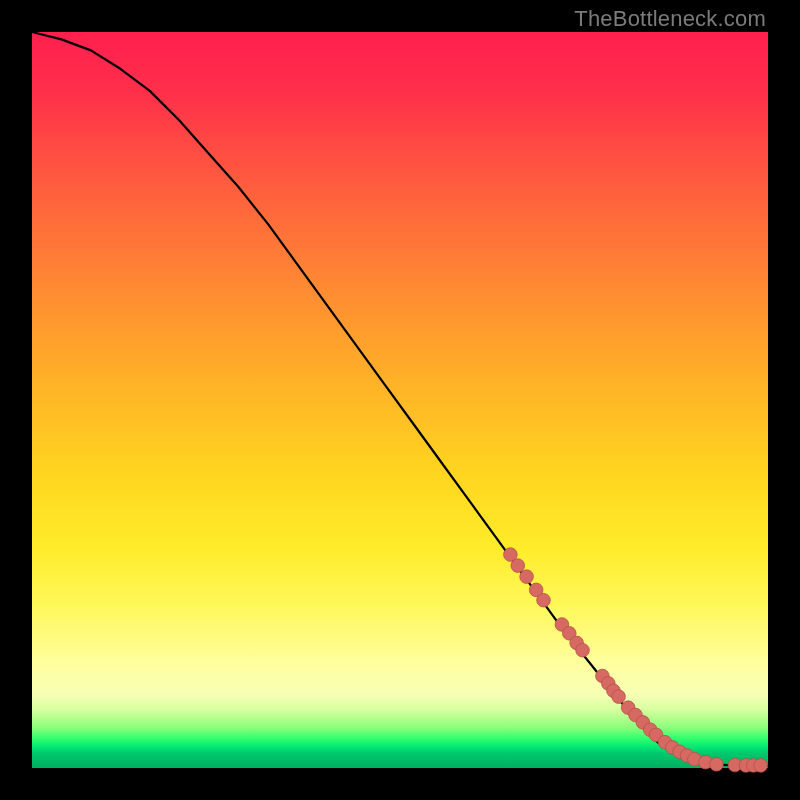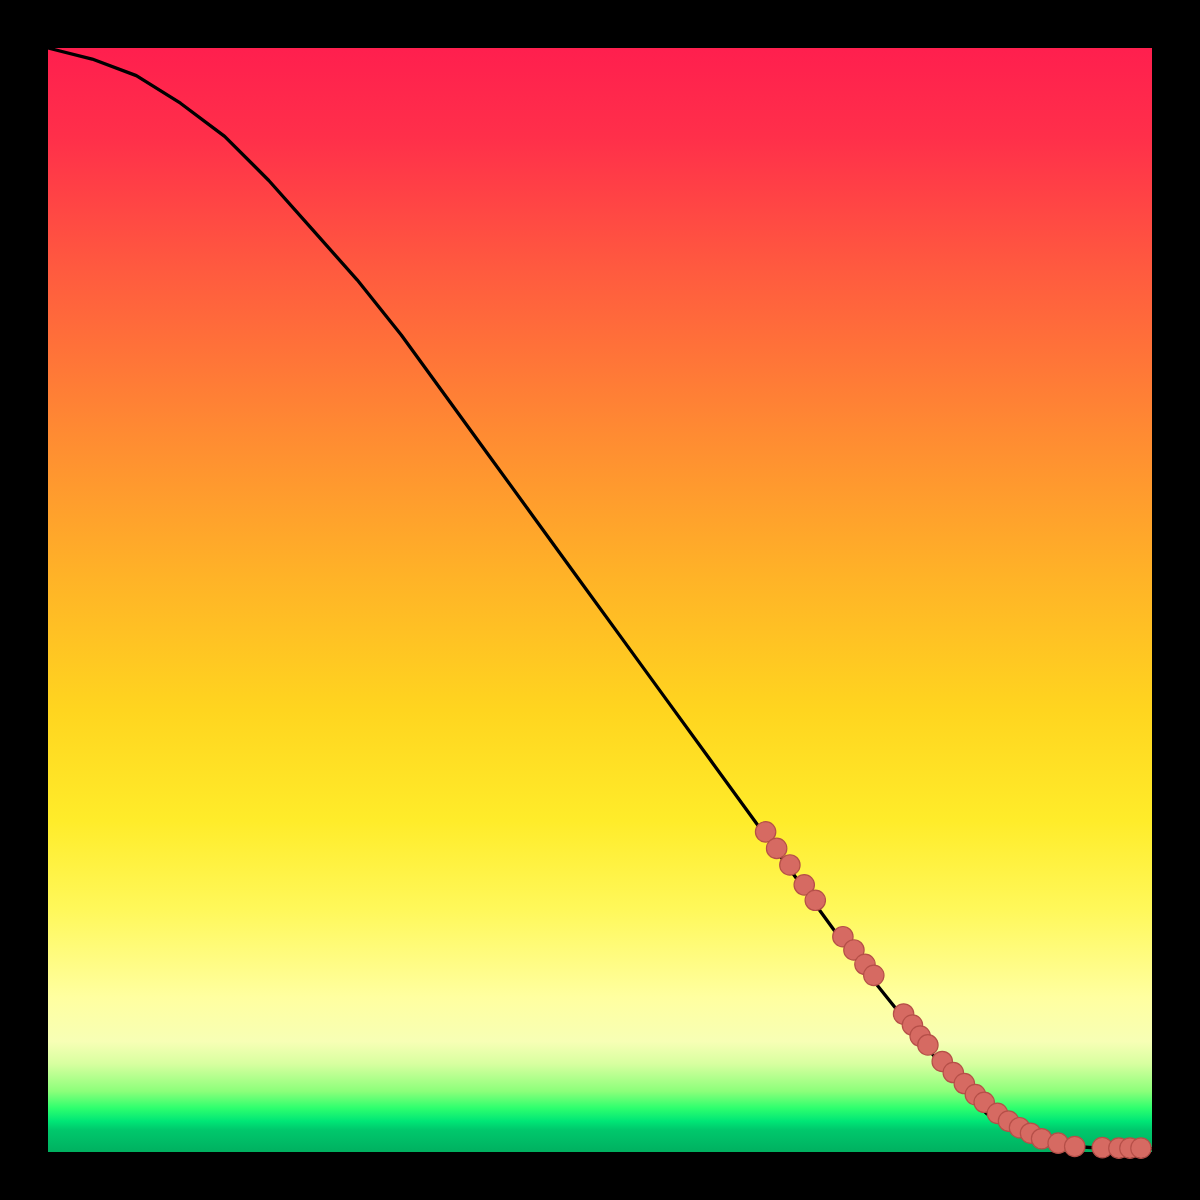--- a/index.html
+++ b/index.html
@@ -72,20 +72,21 @@
   .dot {
     fill: #d66a62;
     stroke: #b54f48;
     stroke-width: 0.8;
   }
 </style>
 </head>
 <body>
 
 <div class="stage">
+  <div class="watermark">TheBottleneck.com</div>
 
   <div class="plot">
     <svg class="overlay" viewBox="0 0 736 736">
       <path id="curve-path" class="curve" d="M0.00 0.00 L29.44 7.36 L58.88 18.40 L88.32 36.80 L117.76 58.88 L147.20 88.32 L176.64 121.44 L206.08 154.56 L235.52 191.36 L264.96 231.84 L294.40 272.32 L323.84 312.80 L353.28 353.28 L382.72 393.76 L412.16 434.24 L441.60 474.72 L471.04 515.20 L500.48 555.68 L529.92 596.16 L559.36 632.96 L588.80 669.76 L610.88 695.52 L625.60 710.24 L640.32 719.81 L662.40 728.64 L684.48 732.32 L706.56 733.79 L736.00 733.79"></path>
       <g id="dots-group">
           <circle cx="478.40" cy="522.56" r="6.8" class="dot"></circle>
           <circle cx="485.76" cy="533.60" r="6.8" class="dot"></circle>
           <circle cx="494.59" cy="544.64" r="6.8" class="dot"></circle>
           <circle cx="504.16" cy="557.89" r="6.8" class="dot"></circle>
           <circle cx="511.52" cy="568.19" r="6.8" class="dot"></circle>

